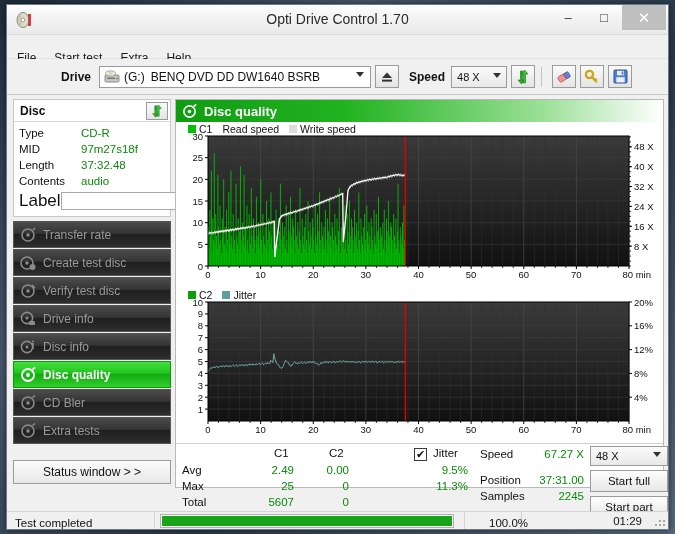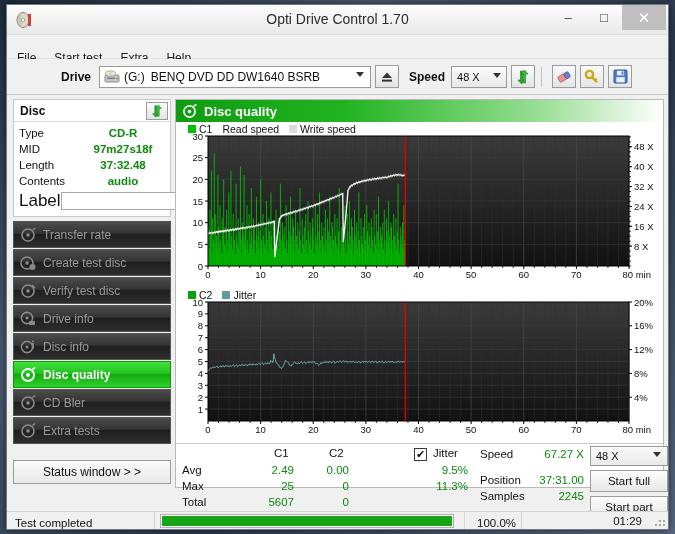--- a/index.html
+++ b/index.html
@@ -139,21 +139,21 @@
   #disc-head-label { font-size: 12px; font-weight: bold; color: #111; flex: 1 1 auto; }
   #disc-refresh-btn {
     width: 22px; height: 18px;
     border: 1px solid #9b9b9b;
     background: linear-gradient(to bottom,#fbfbfb,#e4e4e4);
     display: flex; align-items: center; justify-content: center;
   }
   #disc-rows { padding: 3px 5px 4px 5px; }
   .disc-row { display: flex; align-items: center; height: 16px; font-size: 11.5px; }
   .disc-key { color: #111; flex: 0 0 62px; }
-  .disc-val { color: #0b8a0b; flex: 1 1 auto; text-align: center; font-weight: bold; }
+  .disc-val { color: #0b8a0b; flex: 1 1 auto; text-align: left; }
   #label-row { display: flex; align-items: center; height: 22px; margin-top: 1px; }
   #label-key { color: #111; font-size: 17px; flex: 0 0 38px; }
   #label-input {
     flex: 1 1 auto; height: 18px;
     border: 1px solid #a8a8a8; background: #fff;
     font-size: 11px; padding: 0 3px; color: #111;
     font-family: "Liberation Sans", sans-serif;
   }
   #label-disc-btn {
     width: 22px; height: 20px; margin-left: 3px;
@@ -270,21 +270,21 @@
     margin-top: 23px;
   }
   #status-msg { width: 148px; padding-left: 8px; border-right: 1px solid #d4d4d4; height: 100%; line-height: 22px; }
   #progress-cell { flex: 1 1 auto; height: 100%; display: flex; align-items: center; padding: 0 5px; }
   #progress-track {
     flex: 1 1 auto; height: 14px;
     border: 1px solid #b0b0b0; background: #fff;
     padding: 1px;
   }
   #progress-fill { height: 100%; background: #17a517; }
-  #progress-pct { width: 58px; padding-left: 12px; border-left: 1px solid #d4d4d4; border-right: 1px solid #d4d4d4; height:100%; line-height: 22px; margin-left: 5px;}
+  #progress-pct { width: 58px; padding-left: 24px; border-left: 1px solid #d4d4d4; border-right: 1px solid #d4d4d4; height:100%; line-height: 22px; margin-left: 5px;}
   #status-time { width: 130px; text-align: right; padding-right: 10px; }
   #grip { width: 16px; height: 100%; position: relative; }
   .grip-dot { position: absolute; width: 2px; height: 2px; background: #a7a7a7; }
 </style>
 </head>
 <body>
 
 <div id="window">
 
   <div id="titlebar">

